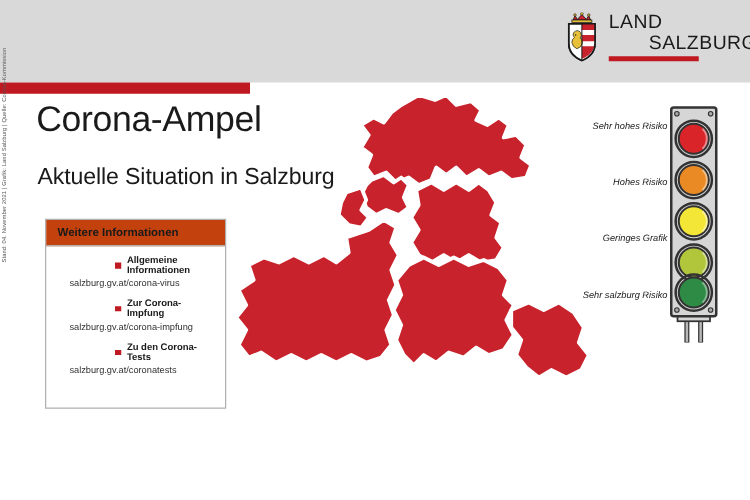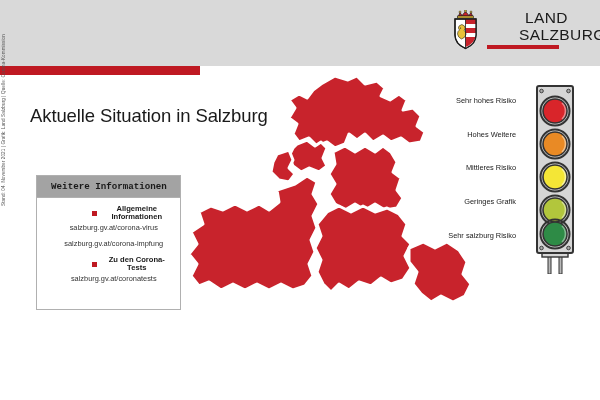--- a/index.html
+++ b/index.html
@@ -7,21 +7,20 @@
     padding: 0;
     background: #ffffff;
   }
   #stage {
     position: relative;
     width: 600px;
     height: 400px;
     background: #ffffff;
     font-family: "Liberation Sans", sans-serif;
     overflow: hidden;
-    text-align: center;
   }
 
   
   .header-band {
     position: absolute;
     left: 0; top: 0;
     width: 600px; height: 66px;
     background: #d9d9d9;
   }
   .red-bar {
@@ -63,21 +62,21 @@
   .title {
     position: absolute;
     left: 29px; top: 80px;
     font-size: 28.5px;
     color: #1a1a1a;
     letter-spacing: -0.3px;
     white-space: nowrap;
   }
   .subtitle {
     position: absolute;
-    left: 30px; top: 105px;
+    left: 30px; top: 130px;
     font-size: 18.5px;
     color: #1a1a1a;
     letter-spacing: -0.1px;
     white-space: nowrap;
   }
 
   
   .credit {
     position: absolute;
     left: 1px; top: 190px;
@@ -93,27 +92,26 @@
   
   .infobox {
     position: absolute;
     left: 36px; top: 175px;
     width: 145px;
     border: 1px solid #b0b0b0;
     background: #ffffff;
     box-sizing: border-box;
   }
   .infobox-head {
-    background: #a3a3a3;
+    background: #c2410c;
     border-bottom: 1px solid #b0b0b0;
     padding: 5px 8px 5px 9px;
     font-size: 9.2px;
     font-weight: bold;
     color: #1a1a1a;
-    font-family: Liberation Mono, monospace;
   }
   .infobox-body { padding: 7px 8px 8px 9px; }
   .info-item { margin-bottom: 8px; }
   .info-item:last-child { margin-bottom: 18px; }
   .info-title {
     font-size: 7.6px;
     font-weight: bold;
     color: #1a1a1a;
     display: flex;
     align-items: center;
@@ -152,22 +150,23 @@
     justify-content: space-between;
   }
   .legend-row {
     height: 33.6px;
     display: flex;
     align-items: center;
     justify-content: flex-end;
     font-size: 7.4px;
     color: #1a1a1a;
     white-space: nowrap;
-    padding-right: 20px;
+    padding-right: 2px;
     box-sizing: border-box;
+    font-style: italic;
   }
 
   
   .trafficlight {
     position: absolute;
     left: 533px; top: 84px;
     width: 44px; height: 190px;
   }
 </style>
 </head>
@@ -199,20 +198,21 @@
       <path d="M6 18 L48 18 L48 50 Q48 68 27 77 Q6 68 6 50 Z" fill="none" stroke="#1a1a1a" stroke-width="2.6"></path>
       <line x1="27" y1="18" x2="27" y2="77" stroke="#1a1a1a" stroke-width="1.6"></line>
     </svg>
     <div class="logo-text">
       <div class="logo-line l1">LAND</div>
       <div class="logo-line l2">SALZBURG</div>
       <div class="logo-underline"></div>
     </div>
   </div>
 
+  <div class="title">Corona-Ampel</div>
   <div class="subtitle">Aktuelle Situation in Salzburg</div>
 
   <div class="credit">Stand: 04. November 2021 | Grafik: Land Salzburg | Quelle: Corona-Kommission</div>
 
   <svg class="map" viewBox="0 0 300 305">
     <g stroke="#ffffff" stroke-width="3" stroke-linejoin="round">
 
       <path d="M136 12 L150 4 L163 8 L172 4 L180 12 L192 9 L200 16 L196 24 L205 28 L214 22
                L222 28 L218 38 L228 36 L236 44 L232 54 L240 60 L236 70 L224 72 L216 66
                L206 70 L198 64 L188 70 L180 62 L172 68 L164 62 L160 72 L150 76 L142 70
@@ -242,22 +242,21 @@
       <path d="M110 112 L122 104 L132 110 L128 122 L134 132 L128 144 L132 156
                L126 168 L130 180 L124 192 L128 204 L120 214 L108 218 L96 212
                L84 218 L72 212 L60 218 L48 212 L36 218 L24 210 L14 214 L6 204
                L12 192 L4 182 L12 172 L6 160 L18 152 L14 140 L26 134 L38 138
                L50 132 L62 138 L74 132 L84 138 L94 130 L92 118 Z" fill="#c8232c"></path>
     </g>
   </svg>
 
   <div class="legend">
     <div class="legend-row">Sehr hohes Risiko</div>
-    <div class="legend-row">Hohes Weitere</div>
-    <div class="legend-row">Mittleres Risiko</div>
+    <div class="legend-row">Hohes Risiko</div>
     <div class="legend-row">Geringes Grafik</div>
     <div class="legend-row">Sehr salzburg Risiko</div>
   </div>
 
   <svg class="trafficlight" viewBox="0 0 44 190">
 
     <rect x="15" y="172" width="3" height="18" fill="#b8b8b8" stroke="#333333" stroke-width="1"></rect>
     <rect x="26" y="172" width="3" height="18" fill="#b8b8b8" stroke="#333333" stroke-width="1"></rect>
     <rect x="9" y="168" width="26" height="5" fill="#d6d6d6" stroke="#333333" stroke-width="1.4"></rect>
 
@@ -306,20 +305,24 @@
       <div class="info-item">
         <div class="info-title">
           <span class="bullet"></span>
           <span>Allgemeine Informationen</span>
         </div>
         <div class="info-url">salzburg.gv.at/corona-virus</div>
       </div>
 
 
       <div class="info-item">
+        <div class="info-title">
+          <span class="bullet"></span>
+          <span>Zur Corona-Impfung</span>
+        </div>
         <div class="info-url">salzburg.gv.at/corona-impfung</div>
       </div>
 
       <div class="info-item">
         <div class="info-title">
           <span class="bullet"></span>
           <span>Zu den Corona-Tests</span>
         </div>
         <div class="info-url">salzburg.gv.at/coronatests</div>
       </div>

